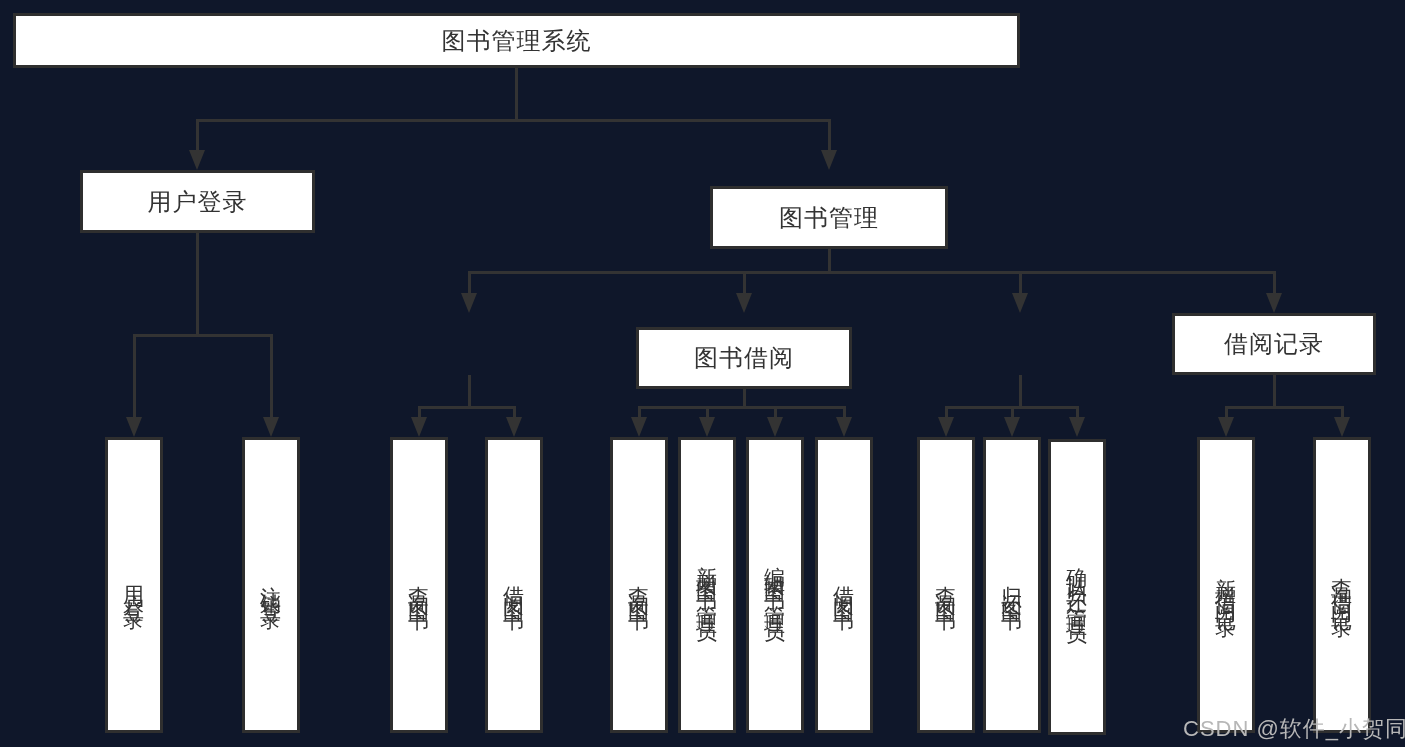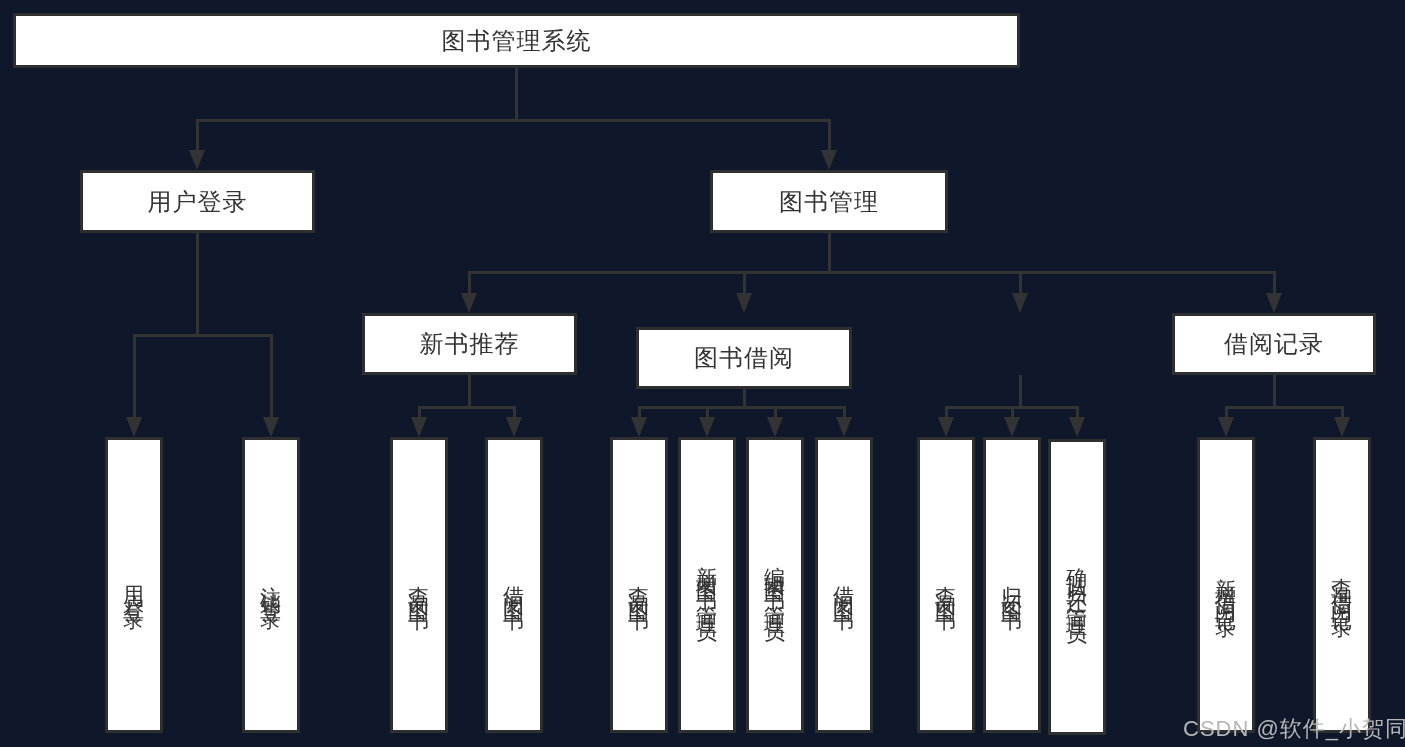--- a/index.html
+++ b/index.html
@@ -88,27 +88,24 @@
   <div class="arr" style="left:1218px;top:417px"></div>
   <div class="arr" style="left:1334px;top:417px"></div>
 
   <div class="box h" style="left:13px;top:13px;width:1007px;height:55px">
     <span>图书管理系统</span>
   </div>
 
   <div class="box h" style="left:80px;top:170px;width:235px;height:63px">
     <span>用户登录</span>
   </div>
-  <div class="box h" style="left:710px;top:170px;width:238px;height:63px">
+  <div class="box h" style="left:710px;top:186px;width:238px;height:63px">
     <span>图书管理</span>
   </div>
 
-  <div class="box h" style="left:362px;top:313px;width:215px;height:62px">
-    <span>新书推荐</span>
-  </div>
   <div class="box h" style="left:636px;top:327px;width:216px;height:62px">
     <span>图书借阅</span>
   </div>
   <div class="box h" style="left:1172px;top:313px;width:204px;height:62px">
     <span>借阅记录</span>
   </div>
 
   <div class="box v" style="left:105px;top:437px;width:58px;height:296px">
     <span class="vtext">用户登录</span>
   </div>

